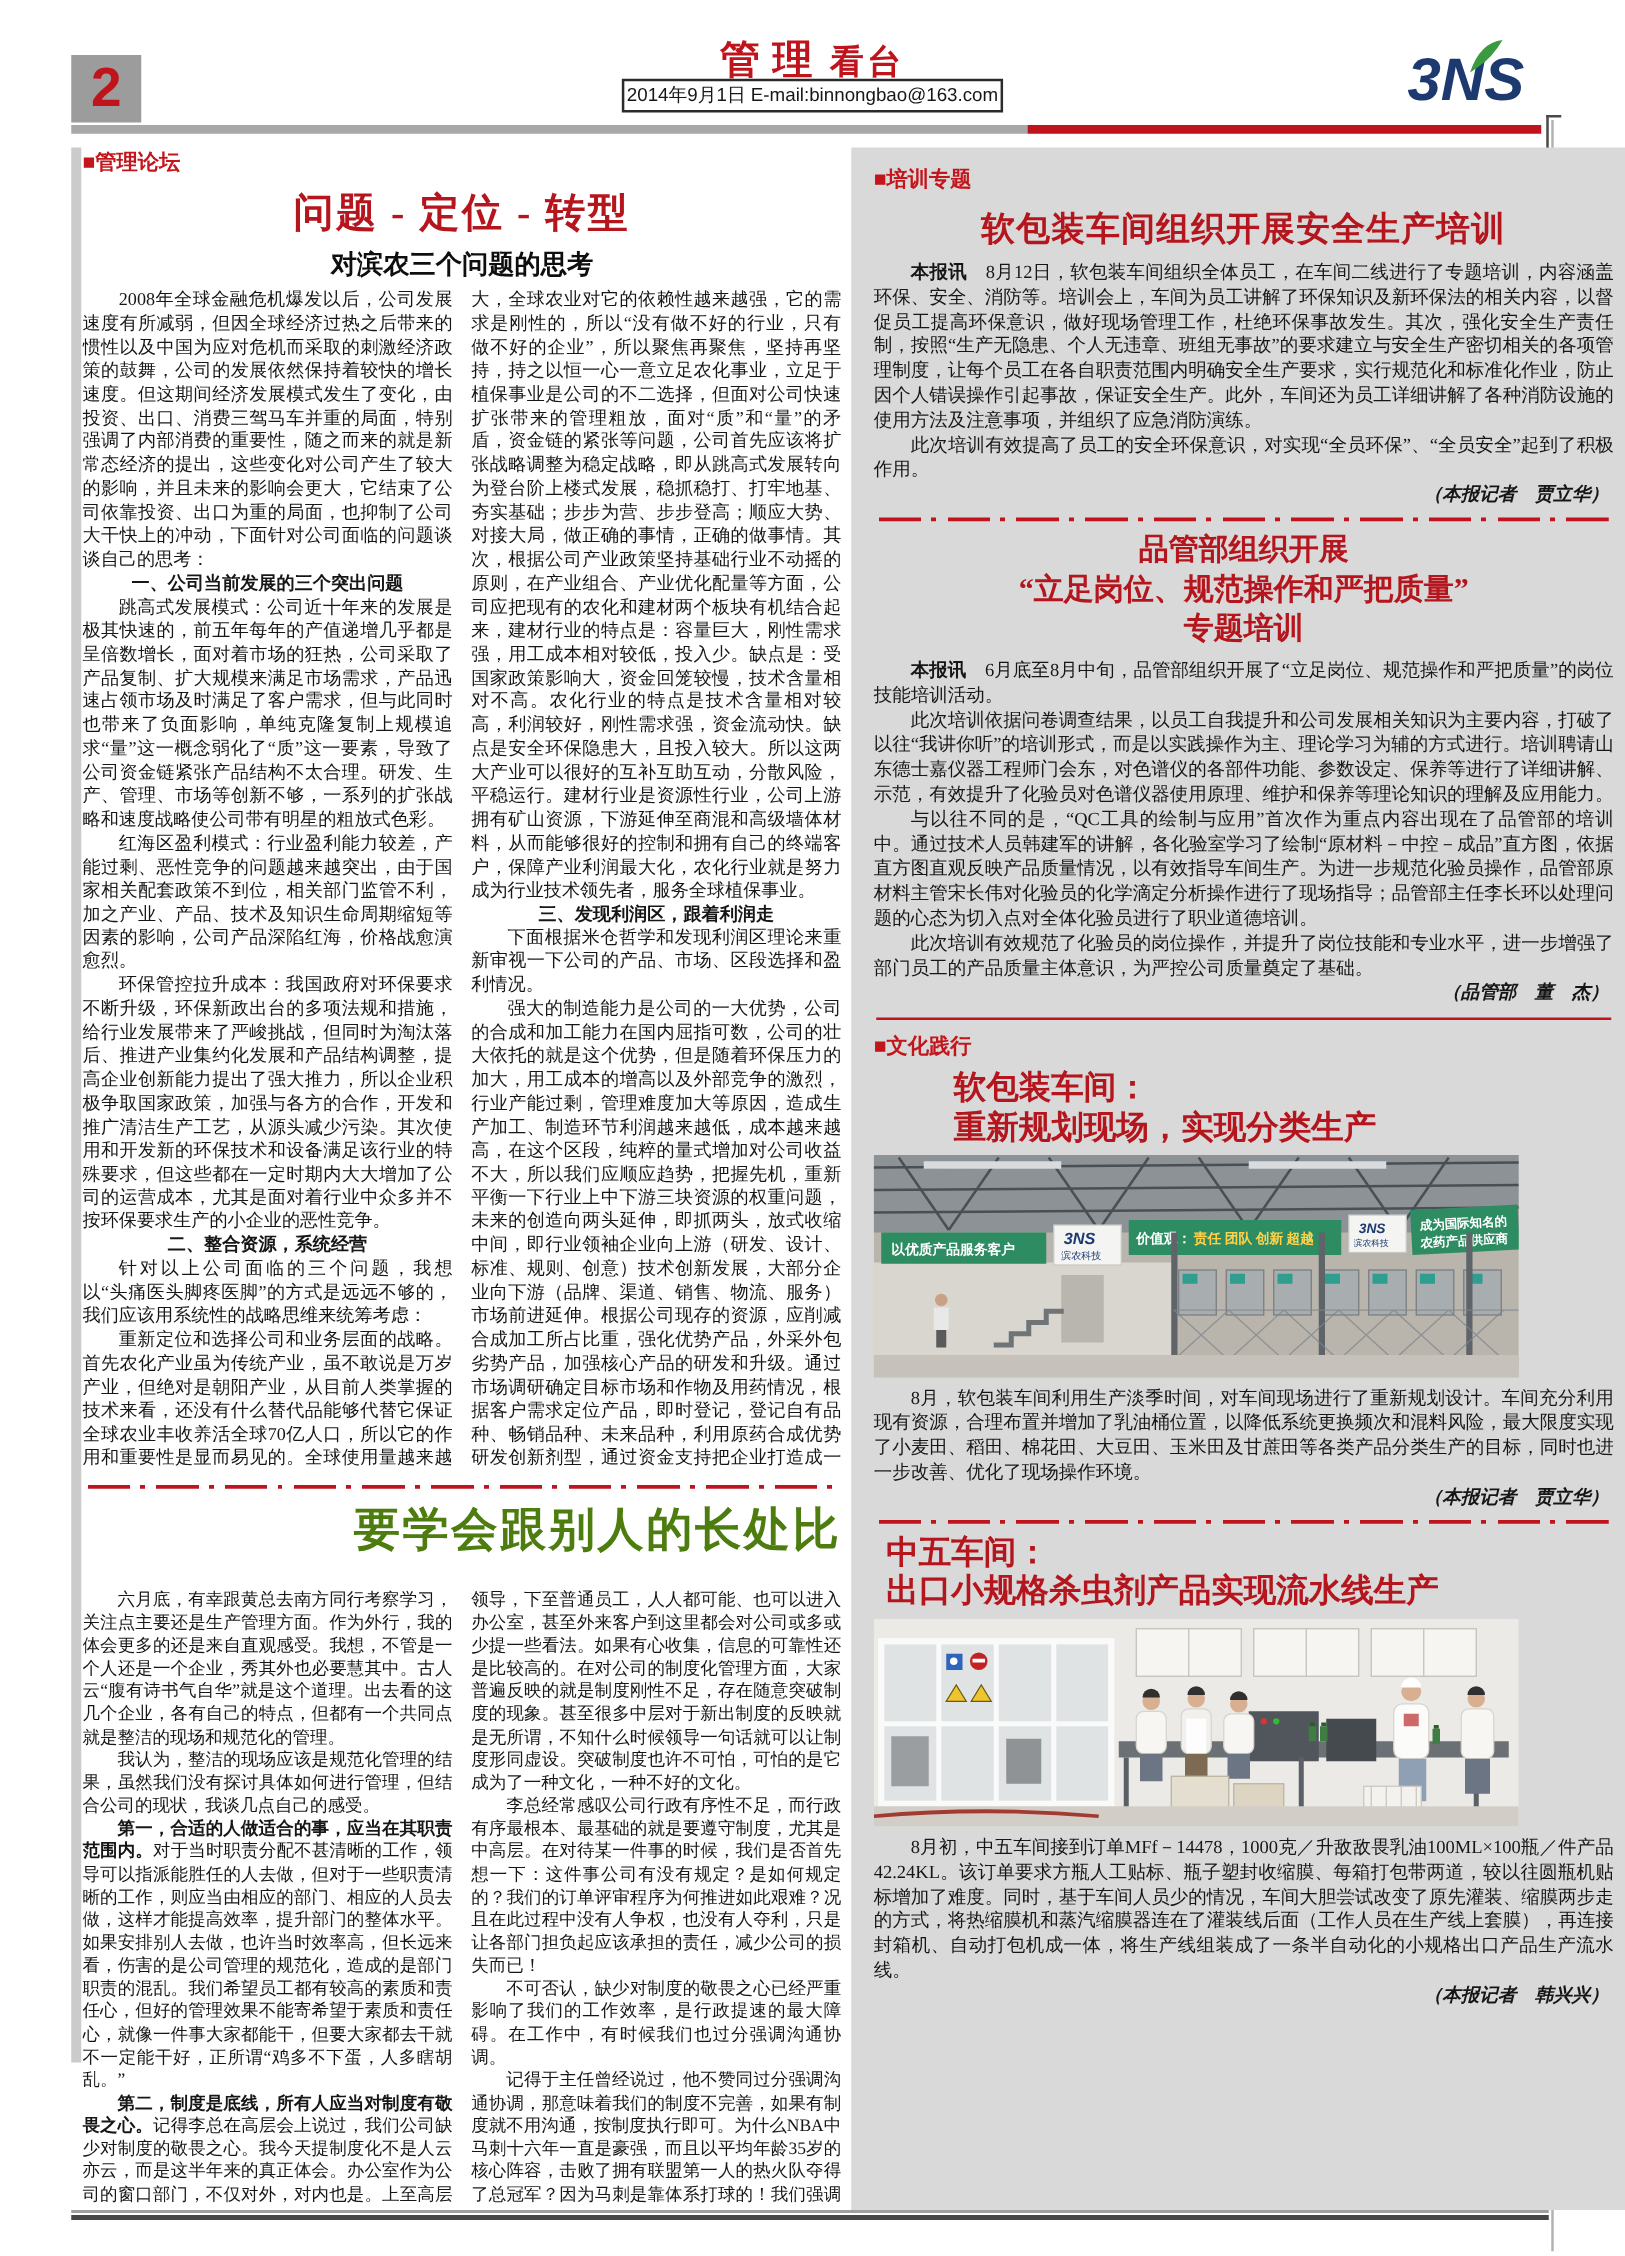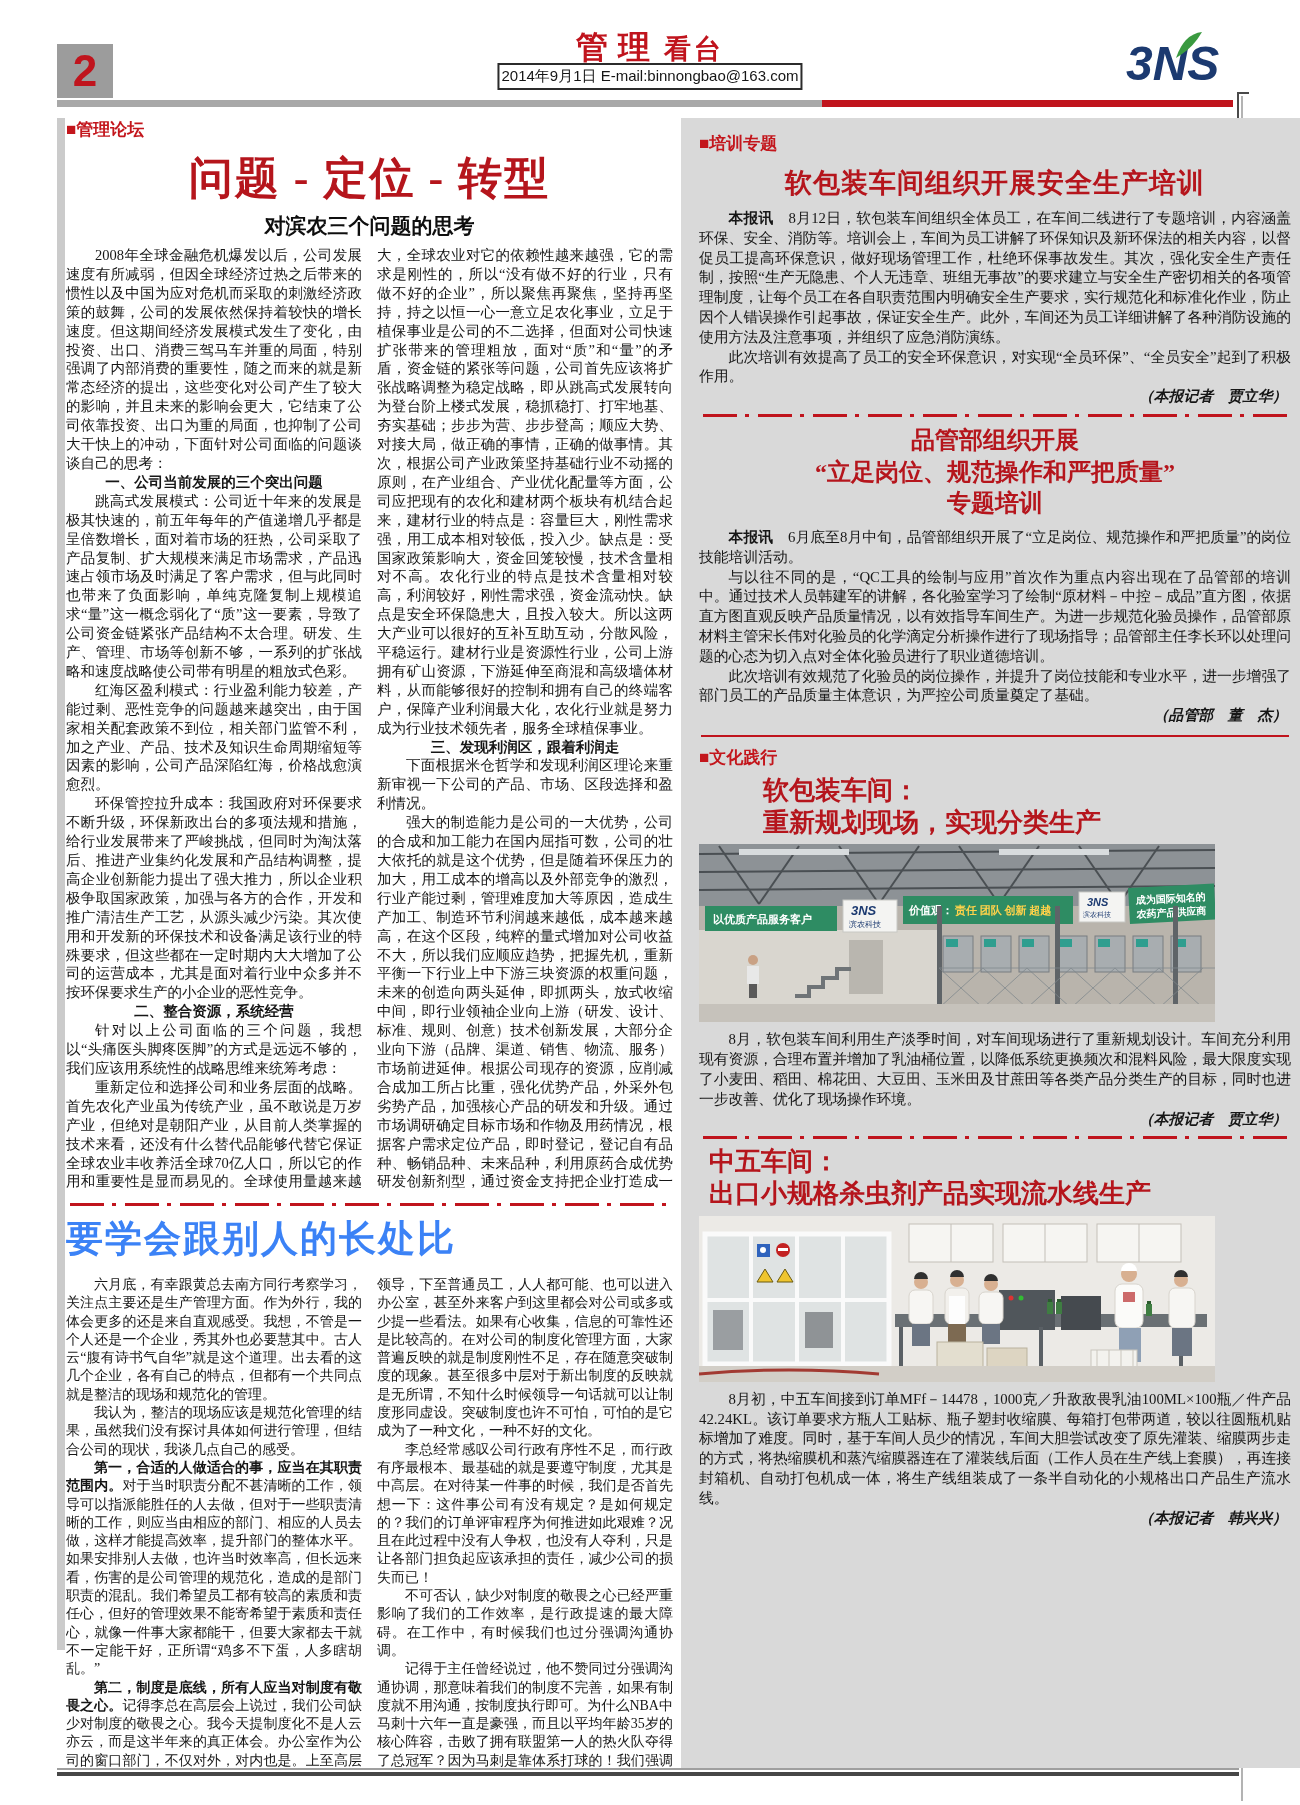--- a/index.html
+++ b/index.html
@@ -33,24 +33,24 @@
   .sec-label{font-family:"Liberation Sans",sans-serif;font-weight:bold;color:#c3161c;font-size:17px;}
   .para{margin:0;text-indent:2em;text-align:justify;}
   .para.h{font-weight:bold;text-align:center;text-indent:0;}
   .para.byline{text-indent:0;text-align:right;font-weight:bold;font-style:italic;padding-right:4px;}
   .dash-div{height:3px;margin:7px 4px;
             background:repeating-linear-gradient(90deg,#c0141d 0 34px,transparent 34px 42px,#c0141d 42px 46px,transparent 46px 55px);}
   .solid-div{height:2px;background:#c0141d;margin:9px 2px;}
 
   
   .left-region{position:absolute;left:66px;top:118px;width:607px;}
-  .a1-title{font-size:44px;font-weight:bold;color:#b5151c;text-align:center;letter-spacing:2px;margin:8px 0 2px;}
+  .a1-title{font-size:32px;font-weight:bold;color:#b5151c;text-align:center;letter-spacing:2px;margin:8px 0 2px;}
   .a1-sub{font-size:21px;font-weight:bold;color:#0e0e0e;text-align:center;margin:4px 0 6px;}
   .a1-body{column-count:2;column-gap:15px;height:950px;overflow:hidden;font-size:14.5px;line-height:18.9px;margin-top:4px;}
-  .a2-title{font-size:37px;font-weight:bold;color:#3b82f6;text-align:left;letter-spacing:2px;margin:8px 0 12px;}
+  .a2-title{font-size:37px;font-weight:bold;color:#4d7c0f;text-align:right;letter-spacing:2px;margin:8px 0 23px;}
   .a2-body{column-count:2;column-gap:15px;height:505px;overflow:hidden;font-size:14px;line-height:18.3px;}
 
   
   .right-box{position:absolute;left:681px;top:118px;width:628px;height:1650px;background:#d9d9d9;
              box-sizing:border-box;padding:14px 18px 0 18px;overflow:hidden;}
   .r-title1{font-size:27px;font-weight:bold;color:#b5151c;text-align:center;letter-spacing:1px;margin:10px 0 8px;}
   .r-title2{font-size:24px;font-weight:bold;color:#b5151c;text-align:center;line-height:1.32;margin:8px 0 8px;}
   .r-title3{font-size:26px;font-weight:bold;color:#b5151c;text-align:left;line-height:1.22;margin:6px 0 6px;padding-left:64px;}
   .r-title4{font-size:26px;font-weight:bold;color:#b5151c;text-align:left;line-height:1.22;margin:6px 0 6px;padding-left:10px;}
   .r-body{font-size:14.8px;line-height:19.8px;}
@@ -126,20 +126,21 @@
 
     <div class="dash-div"></div>
 
     <div class="r-title2">
       <span>品管部组织开展</span><br>
       <span>“立足岗位、规范操作和严把质量”</span><br>
       <span>专题培训</span>
     </div>
     <div class="r-body">
         <p class="para p"><b>本报讯</b>　6月底至8月中旬，品管部组织开展了“立足岗位、规范操作和严把质量”的岗位技能培训活动。</p>
+        <p class="para p">此次培训依据问卷调查结果，以员工自我提升和公司发展相关知识为主要内容，打破了以往“我讲你听”的培训形式，而是以实践操作为主、理论学习为辅的方式进行。培训聘请山东德士嘉仪器工程师门会东，对色谱仪的各部件功能、参数设定、保养等进行了详细讲解、示范，有效提升了化验员对色谱仪器使用原理、维护和保养等理论知识的理解及应用能力。</p>
         <p class="para p">与以往不同的是，“QC工具的绘制与应用”首次作为重点内容出现在了品管部的培训中。通过技术人员韩建军的讲解，各化验室学习了绘制“原材料－中控－成品”直方图，依据直方图直观反映产品质量情况，以有效指导车间生产。为进一步规范化验员操作，品管部原材料主管宋长伟对化验员的化学滴定分析操作进行了现场指导；品管部主任李长环以处理问题的心态为切入点对全体化验员进行了职业道德培训。</p>
         <p class="para p">此次培训有效规范了化验员的岗位操作，并提升了岗位技能和专业水平，进一步增强了部门员工的产品质量主体意识，为严控公司质量奠定了基础。</p>
         <p class="para byline">（品管部　董　杰）</p>
       </div>
 
     <div class="solid-div"></div>
     <div class="sec-label">■文化践行</div>
 
     <div class="r-title3">
       <span>软包装车间：</span><br>

